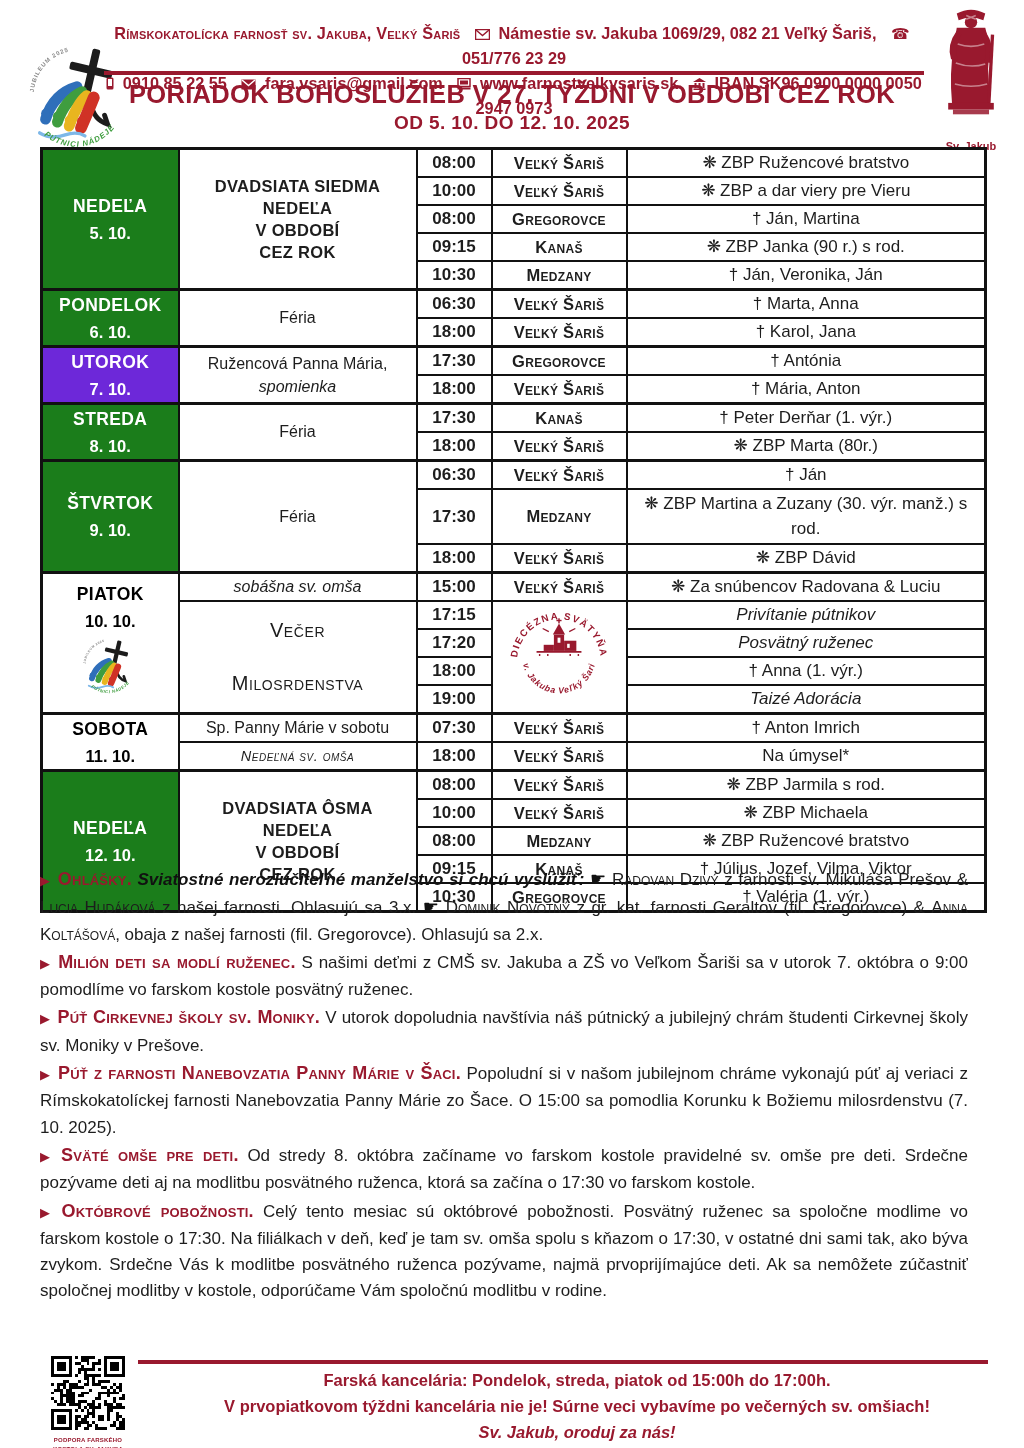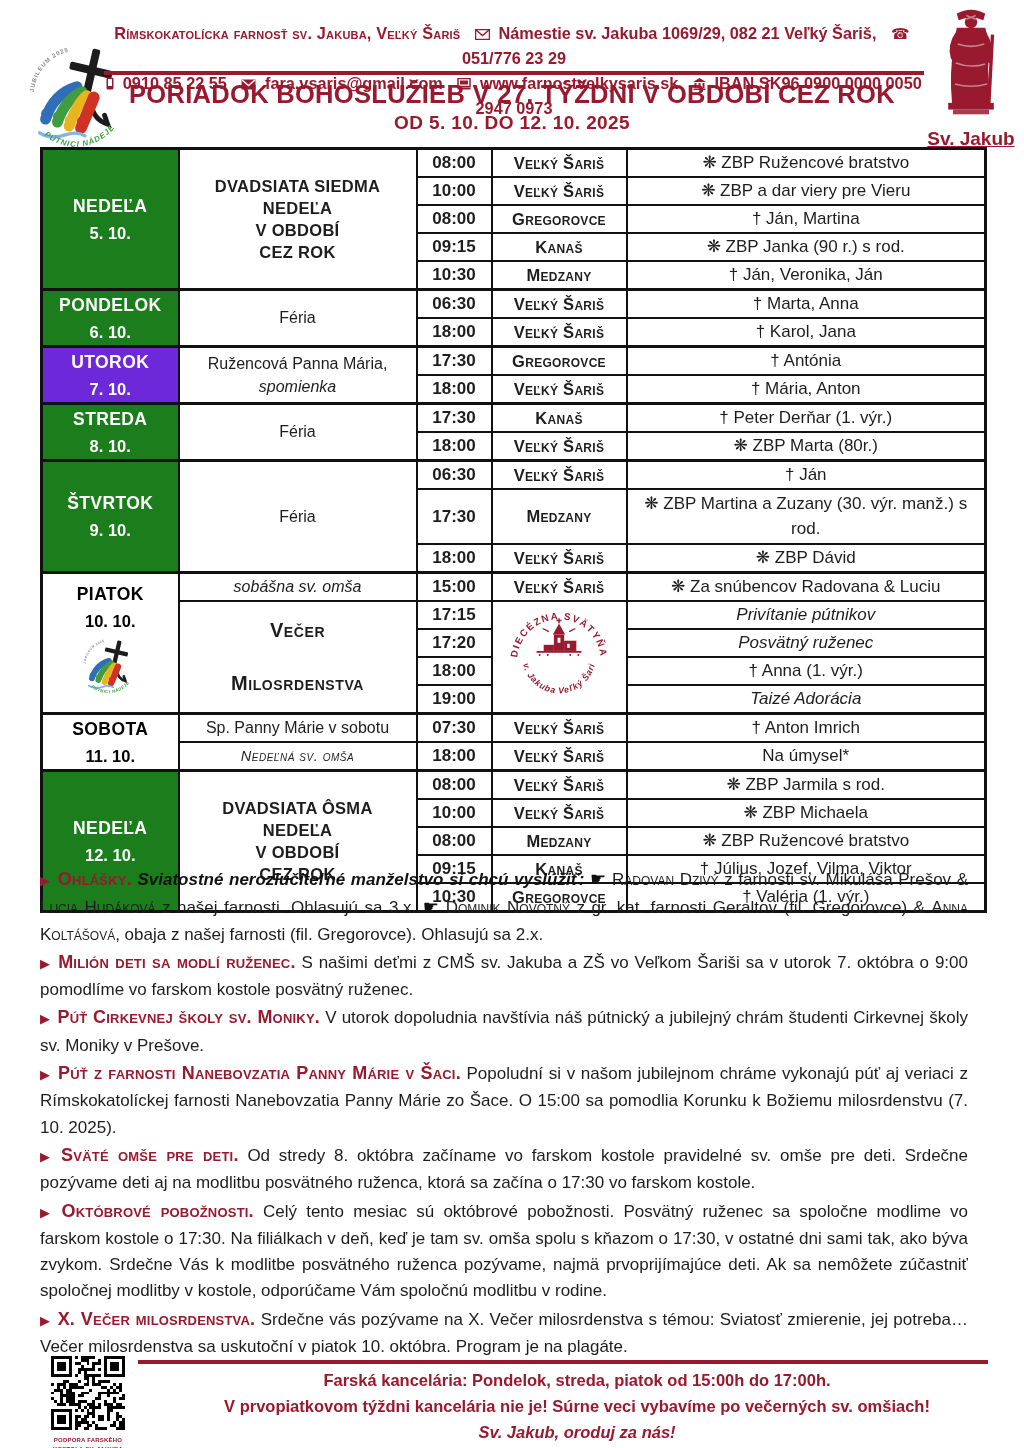--- a/index.html
+++ b/index.html
@@ -1,21 +1,21 @@
 <!DOCTYPE html>
 <html><head>
 <meta charset="utf-8">
 <style>
   html,body{margin:0;padding:0;background:#ffffff;}
   .page{position:relative;width:1024px;height:1448px;background:#fff;overflow:hidden;
         font-family:"Liberation Sans","DejaVu Sans",sans-serif;--accent:#99192e;color:#1d1d1d;}
   
   .logo-jubilee{position:absolute;left:20px;top:42px;width:118px;height:114px;}
   .statue{position:absolute;right:4px;top:6px;width:98px;text-align:center;color:var(--accent);}
-  .statue .cap{font-weight:700;font-size:19px;margin-top:4px;text-decoration:underline;}
+  .statue .cap{font-weight:700;font-size:11px;margin-top:16px;}
   .contact{position:absolute;left:106px;top:21px;width:816px;text-align:center;color:var(--accent);
            font-weight:700;font-size:16.3px;line-height:25px;}
   .contact .sc-strong{font-variant:small-caps;letter-spacing:.2px;}
   .cicon{display:inline-block;margin:0 4px 0 10px;color:var(--accent);}
   .cicon svg{vertical-align:-1px;}
   .cicon.uni{font-size:15px;}
   .contact-underline{position:absolute;left:104px;top:71px;width:820px;height:3.5px;background:var(--accent);}
   .title{position:absolute;top:80px;left:110px;width:804px;text-align:center;font-weight:700;
          font-size:25.5px;color:var(--accent);letter-spacing:.3px;}
   .subtitle{position:absolute;top:112px;left:110px;width:804px;text-align:center;font-weight:700;
@@ -36,21 +36,21 @@
   td.p{font-weight:700;font-variant:small-caps;font-size:16.5px;letter-spacing:.3px;}
   td.i{font-size:17px;line-height:1.45;}
   td.i.it{font-style:italic;margin-top:8px;}
   td.feast .stack{display:flex;flex-direction:column;justify-content:center;align-items:center;}
   td.feast.gap-lg .stack{gap:30px;}
   td.feast.gap-md .stack{gap:3px;}
   td.feast.gap-sm .stack{gap:5px;}
   .f-n{font-size:16px;}
   .f-i{font-size:16px;font-style:italic;}
   .f-b{font-weight:700;font-size:16.5px;letter-spacing:.3px;}
-  .f-bsc{font-weight:700;font-variant:small-caps;font-size:20px;letter-spacing:.6px;}
+  .f-bsc{font-weight:400;font-variant:small-caps;font-size:20px;letter-spacing:.6px;}
   .f-isc{font-style:italic;font-variant:small-caps;font-size:14.5px;letter-spacing:.5px;}
   td.stampcell{padding:0;}
   
   .announcements{position:absolute;left:40px;top:866px;width:944px;}
   .ann{font-size:17px;line-height:26.3px;text-align:justify;color:#1d1d1d;margin:0 16px 1px 0;}
   .ann .bullet{color:var(--accent);font-size:13px;margin-right:7px;}
   .ann .lead{color:var(--accent);font-weight:700;font-variant:small-caps;font-size:18px;letter-spacing:.2px;}
   .ann .bi{font-weight:700;font-style:italic;color:#111;}
   .ann .sc{font-variant:small-caps;}
   .ann .hand{font-size:18px;color:#111;}
@@ -446,21 +446,20 @@
     
   </div>
 
   <div class="announcements" id="announcements">
       <p class="ann"><span class="bullet">▶</span><span class="lead">Ohlášky.</span><span class="bi"> Sviatostné nerozlučiteľné manželstvo si chcú vyslúžiť: </span><span class="hand">☛ </span><span class="sc">Radovan Dzivý</span><span> z farnosti sv. Mikuláša Prešov &amp; </span><span class="sc">Lucia Hudáková</span><span> z našej farnosti. Ohlasujú sa 3.x. </span><span class="hand">☛ </span><span class="sc">Dominik Novotný</span><span> z gr. kat. farnosti Geraltov (fil. Gregorovce) &amp; </span><span class="sc">Anna Koltášová</span><span>, obaja z našej farnosti (fil. Gregorovce). Ohlasujú sa 2.x.</span></p>
       <p class="ann"><span class="bullet">▶</span><span class="lead">Milión deti sa modlí ruženec.</span><span> S našimi deťmi z CMŠ sv. Jakuba a ZŠ vo Veľkom Šariši sa v utorok 7. októbra o 9:00 pomodlíme vo farskom kostole posvätný ruženec.</span></p>
       <p class="ann"><span class="bullet">▶</span><span class="lead">Púť Cirkevnej školy sv. Moniky.</span><span> V utorok dopoludnia navštívia náš pútnický a jubilejný chrám študenti Cirkevnej školy sv. Moniky v Prešove.</span></p>
       <p class="ann"><span class="bullet">▶</span><span class="lead">Púť z farnosti Nanebovzatia Panny Márie v Šaci.</span><span> Popoludní si v našom jubilejnom chráme vykonajú púť aj veriaci z Rímskokatolíckej farnosti Nanebovzatia Panny Márie zo Šace. O 15:00 sa pomodlia Korunku k Božiemu milosrdenstvu (7. 10. 2025).</span></p>
       <p class="ann"><span class="bullet">▶</span><span class="lead">Sväté omše pre deti.</span><span> Od stredy 8. októbra začíname vo farskom kostole pravidelné sv. omše pre deti. Srdečne pozývame deti aj na modlitbu posvätného ruženca, ktorá sa začína o 17:30 vo farskom kostole.</span></p>
       <p class="ann"><span class="bullet">▶</span><span class="lead">Októbrové pobožnosti.</span><span> Celý tento mesiac sú októbrové pobožnosti. Posvätný ruženec sa spoločne modlime vo farskom kostole o 17:30. Na filiálkach v deň, keď je tam sv. omša spolu s kňazom o 17:30, v ostatné dni sami tak, ako býva zvykom. Srdečne Vás k modlitbe posvätného ruženca pozývame, najmä prvoprijímajúce deti. Ak sa nemôžete zúčastniť spoločnej modlitby v kostole, odporúčame Vám spoločnú modlitbu v rodine.</span></p>
-      <p class="ann"><span class="bullet">▶</span><span class="lead">X. Večer milosrdenstva.</span><span> Srdečne vás pozývame na X. Večer milosrdenstva s témou: Sviatosť zmierenie, jej potreba… Večer milosrdenstva sa uskutoční v piatok 10. októbra. Program je na plagáte.</span></p>
     </div>
 
   <div class="qr-wrap">
     <svg id="qr-svg" width="74" height="74" viewBox="0 0 25 25" shape-rendering="crispEdges">
         <rect width="25" height="25" fill="#fff"></rect>
         <rect x="8" y="0" width="1" height="1" fill="#000"></rect>
         <rect x="10" y="0" width="1" height="1" fill="#000"></rect>
         <rect x="11" y="0" width="1" height="1" fill="#000"></rect>
         <rect x="12" y="0" width="1" height="1" fill="#000"></rect>
         <rect x="13" y="0" width="1" height="1" fill="#000"></rect>

